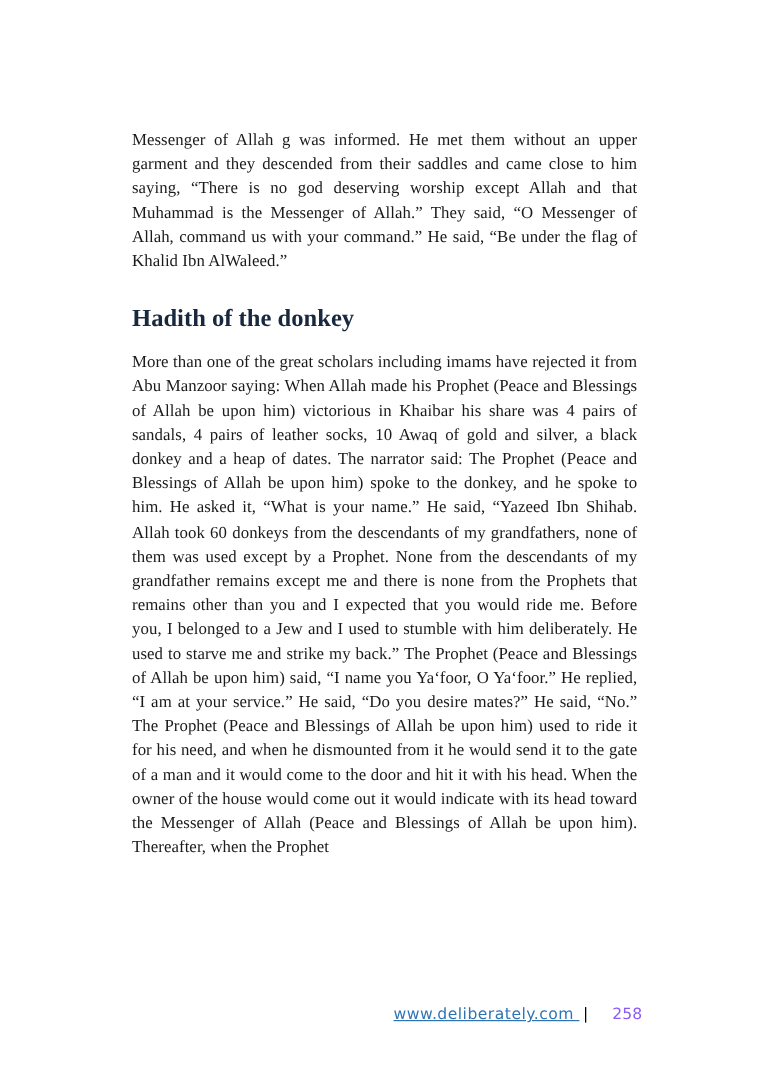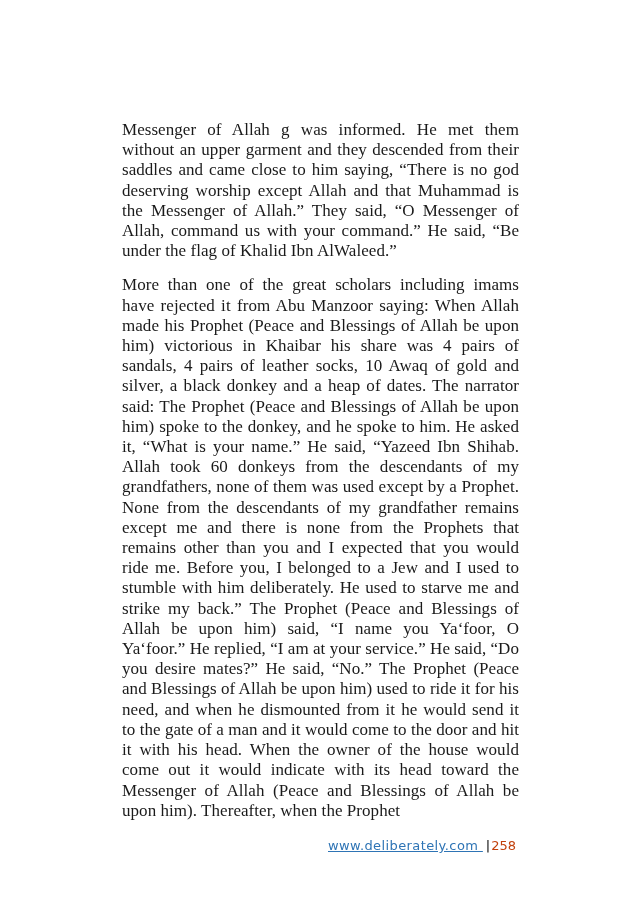--- a/index.html
+++ b/index.html
@@ -15,24 +15,24 @@
       font-family: "Liberation Serif", "DejaVu Serif", serif;
       color: #1a1a1a;
     }
     .page {
       position: absolute;
       left: 110px;
       top: 108px;
       width: 421px;
     }
     .para {
-      font-size: 17px;
+      font-size: 14px;
       line-height: 20.2px;
       text-align: justify;
-      margin: 12px;
+      margin: 0;
       letter-spacing: 0.05px;
     }
     .heading {
       font-family: "Liberation Serif", "DejaVu Serif", serif;
       font-weight: bold;
       font-size: 20.5px;
       color: #17283f;
       margin: 24px 0 0 0;
       line-height: 26px;
     }
@@ -52,27 +52,28 @@
       color: #2e74b5;
       text-decoration: underline;
       text-decoration-color: #2e74b5;
       letter-spacing: 0.4px;
     }
     .footer .sep {
       color: #000;
       margin-left: 3px;
     }
     .footer .pnum {
-      color: #c2410c;
-      margin-left: 1px;
+      color: #8b5cf6;
+      margin-left: 20px;
     }
   </style>
 </head>
 <body>
 
 <div class="page">
   <p class="para">Messenger of Allah g was informed. He met them without an upper garment and they descended from their saddles and came close to him saying, “There is no god deserving worship except Allah and that Muhammad is the Messenger of Allah.” They said, “O Messenger of Allah, command us with your command.” He said, “Be under the flag of Khalid Ibn AlWaleed.”</p>
+  <h2 class="heading">Hadith of the donkey</h2>
   <p class="para second">More than one of the great scholars including imams have rejected it from Abu Manzoor saying: When Allah made his Prophet (Peace and Blessings of Allah be upon him) victorious in Khaibar his share was 4 pairs of sandals, 4 pairs of leather socks, 10 Awaq of gold and silver, a black donkey and a heap of dates. The narrator said: The Prophet (Peace and Blessings of Allah be upon him) spoke to the donkey, and he spoke to him. He asked it, “What is your name.” He said, “Yazeed Ibn Shihab. Allah took 60 donkeys from the descendants of my grandfathers, none of them was used except by a Prophet. None from the descendants of my grandfather remains except me and there is none from the Prophets that remains other than you and I expected that you would ride me. Before you, I belonged to a Jew and I used to stumble with him deliberately. He used to starve me and strike my back.” The Prophet (Peace and Blessings of Allah be upon him) said, “I name you Ya‘foor, O Ya‘foor.” He replied, “I am at your service.” He said, “Do you desire mates?” He said, “No.” The Prophet (Peace and Blessings of Allah be upon him) used to ride it for his need, and when he dismounted from it he would send it to the gate of a man and it would come to the door and hit it with his head. When the owner of the house would come out it would indicate with its head toward the Messenger of Allah (Peace and Blessings of Allah be upon him). Thereafter, when the Prophet</p>
 </div>
 
 <div class="footer">
   <a>www.deliberately.com </a><span class="sep">|</span><span class="pnum">258</span>
 </div>
 
 </body></html>

